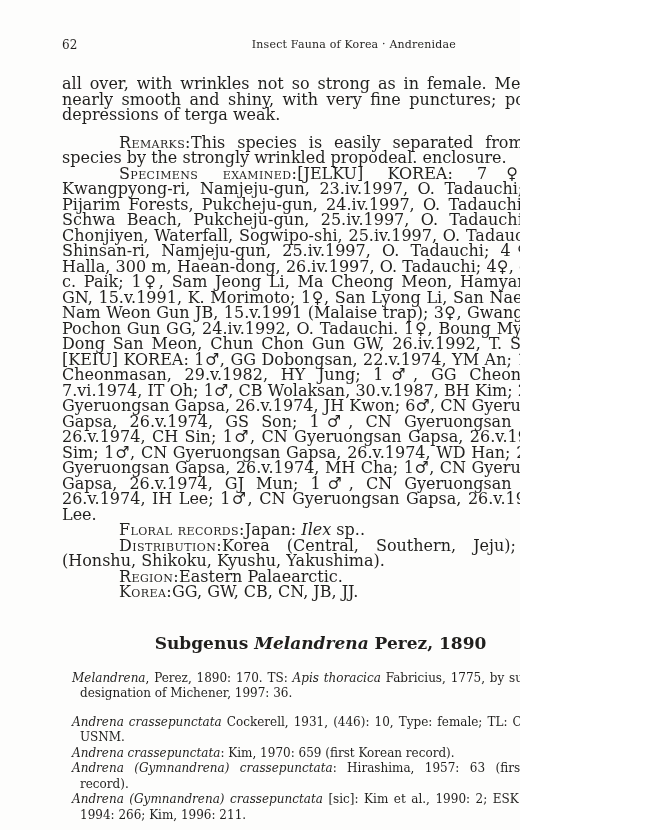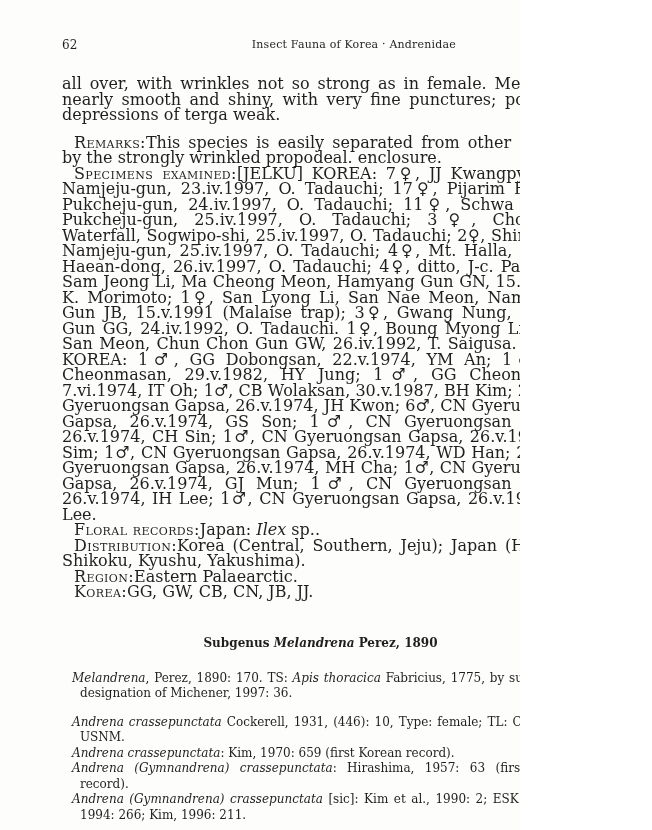--- a/index.html
+++ b/index.html
@@ -15,30 +15,30 @@
   
   .running-head { position: absolute; top: 38px; left: 62px; right: 64px; height: 16px; }
   .page-num { position: absolute; left: 0; top: 0; font-size: 12px; }
   .head-title { display: block; text-align: right; font-size: 11px; letter-spacing: 0.2px; }
 
   
   .text-block { position: absolute; top: 76px; left: 62px; width: 517px; }
   .para { margin: 0; text-align: justify; font-size: 16px; line-height: 15.5px; }
   .indent { text-indent: 12px; }
   .gap-remarks { margin-top: 12px; }
-  .sc { font-variant: small-caps; letter-spacing: 0.4px; }
+  .sc { font-variant: small-caps; letter-spacing: 0.4px; margin-left: 45px; }
   .after-label { }
   .it { font-style: italic; }
   .bd { font-weight: bold; }
 
   
   .subgenus-heading {
     margin: 34px 0 0 0;
     text-align: center;
-    font-size: 12px;
+    font-size: 17px;
     font-weight: bold;
     line-height: 19px;
   }
 
   
   .syn-block { margin-top: 18px; }
   .syn-entry {
     margin: 0 0 0 10px;
     padding-left: 8px;
     text-indent: -8px;

